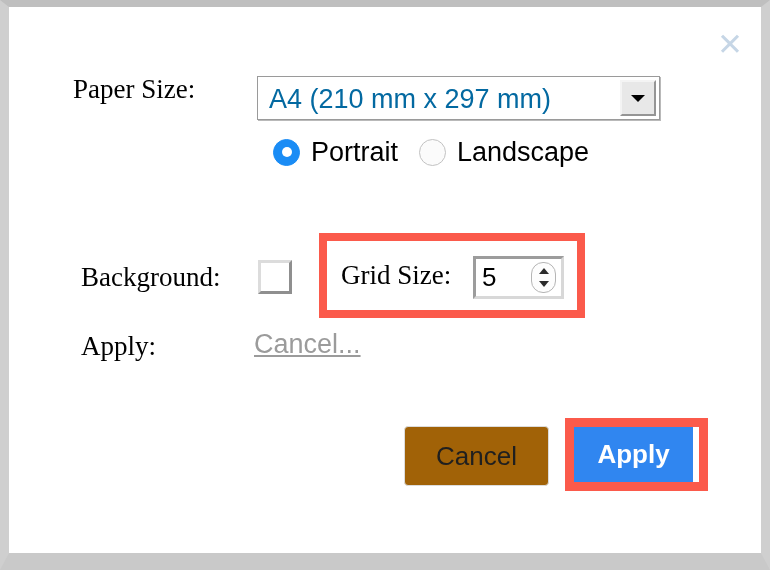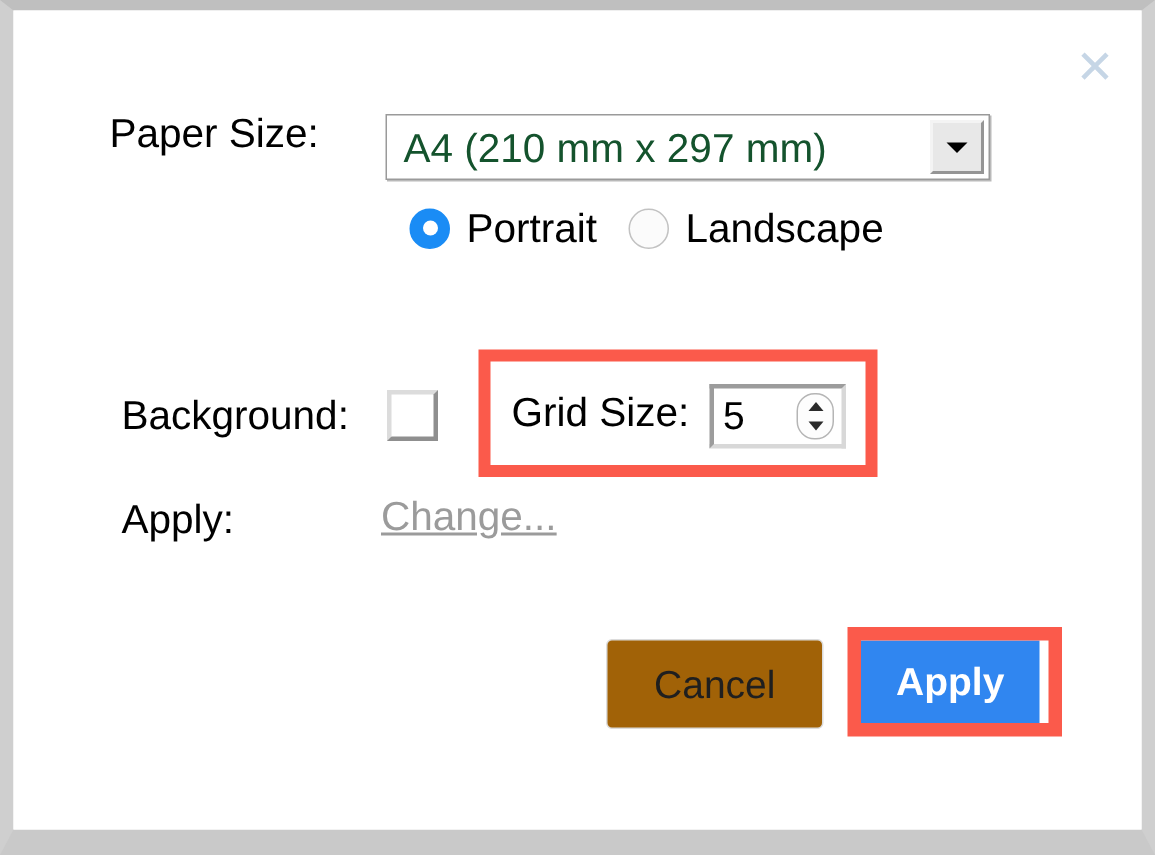--- a/index.html
+++ b/index.html
@@ -52,21 +52,21 @@
     cursor: pointer;
     user-select: none;
   }
 
   
   .form-label {
     position: absolute;
     color: #000000;
     font-size: 27px;
     line-height: 32px;
-    font-family: Liberation Sans, sans-serif;
+    font-family: Liberation Serif, serif;
     white-space: nowrap;
   }
 
   
   #label-paper-size { left: 64px; top: 66px; }
 
   #paper-size-select {
     position: absolute;
     left: 248px;
     top: 69px;
@@ -77,21 +77,21 @@
     border: 1px solid #9a9a9a;
     box-shadow: 1px 1px 0 0 #b9b9b9;
     cursor: pointer;
   }
   #paper-size-value {
     position: absolute;
     left: 11px;
     top: 4px;
     font-size: 27px;
     line-height: 36px;
-    color: #14532d;
+    color: #0369a1;
     white-space: nowrap;
     font-family: "Liberation Sans", sans-serif;
   }
   #paper-size-arrow-btn {
     position: absolute;
     right: 3px;
     top: 3px;
     width: 36px;
     height: 36px;
     box-sizing: border-box;
@@ -354,21 +354,21 @@
       <div id="grid-size-stepper">
         <span class="chev chev-up"></span>
         <span class="chev chev-down"></span>
       </div>
     </div>
 
     <div id="grid-size-annotation"></div>
 
     <div class="form-label" id="label-image">Apply:</div>
 
-    <div id="change-link">Change...</div>
+    <div id="change-link">Cancel...</div>
 
     <div id="cancel-button">Cancel</div>
 
     <div id="apply-button">Apply</div>
 
     <div id="apply-annotation"></div>
 
   </div>
 </div>
 

